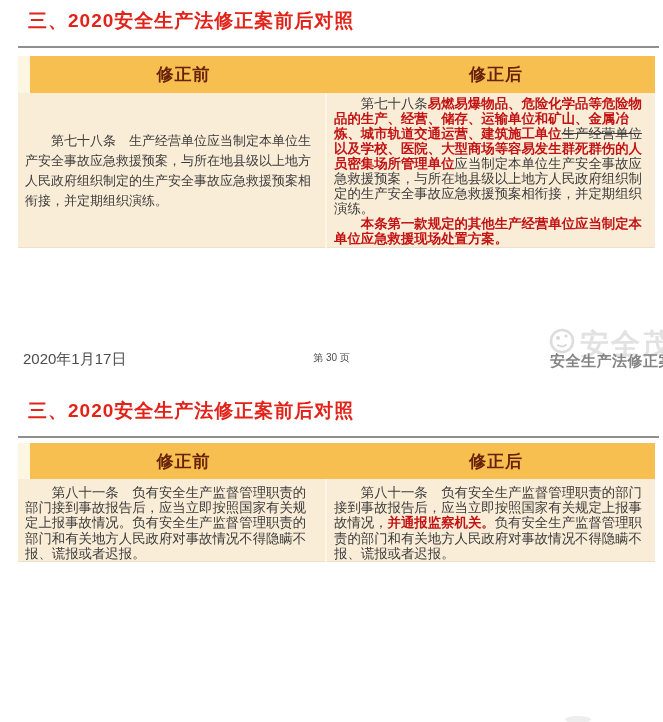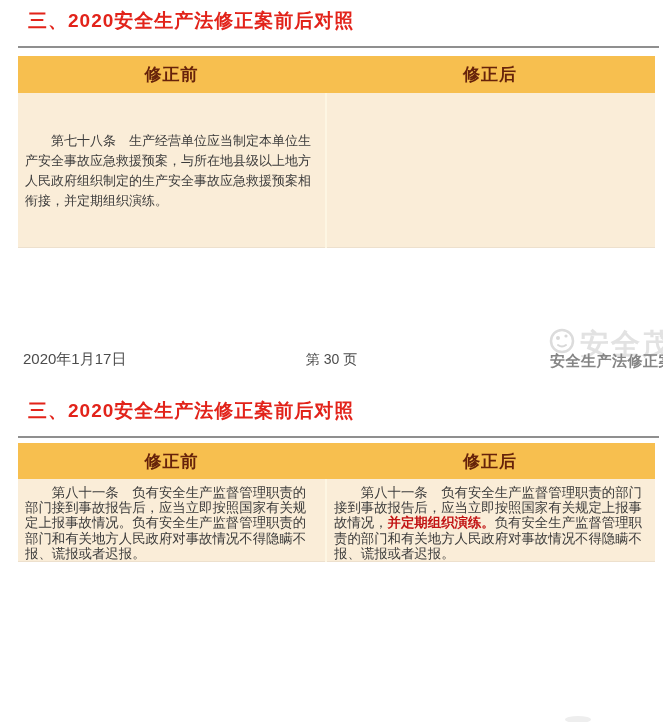--- a/index.html
+++ b/index.html
@@ -7,21 +7,21 @@
     width:663px;height:722px;background:#ffffff;position:relative;overflow:hidden;
     font-family:"Liberation Sans","DejaVu Sans",sans-serif;
     -webkit-font-smoothing:antialiased;
   }
   .slide-title{
     position:absolute;left:28px;font-size:19px;font-weight:900;color:#e2231a;
     letter-spacing:1px;white-space:nowrap;
   }
   .rule{position:absolute;left:18px;width:641px;height:2px;background:#8f8f8f;}
   .cmp-table{position:absolute;left:18px;width:637px;background:#fdf6e3;}
-  .thead{display:flex;gap:0;}
+  .thead{display:flex;gap:0;margin-left:12px;}
   .th{
     background:#f7bf4f;color:#66220a;font-weight:bold;font-size:17px;
     display:flex;align-items:center;justify-content:center;letter-spacing:1px;
   }
   .th.before{width:307px;}
   .th.after{flex:1;}
   .tbody{display:flex;gap:2px;}
   .td{
     background:#faedd8;box-sizing:border-box;padding:3px 7px;color:#3b3b3b;
     box-shadow:inset 0 -1px 0 rgba(0,0,0,0.05);
@@ -33,21 +33,21 @@
   #td1-after{font-size:13.4px;line-height:15px;}
   #table1 .thead{height:37px;}
   #table1 .tbody{height:155px;}
   #table2 .thead{height:36px;}
   #table2 .tbody{height:83px;}
   #td2-before,#td2-after{font-size:13.4px;line-height:15.2px;padding-top:6px;}
   .run-black{color:#3b3b3b;}
   .run-red{color:#c21414;font-weight:bold;}
   .run-strike{color:#3b3b3b;text-decoration:line-through;}
   .footer-date{position:absolute;left:23px;top:350px;font-size:15px;color:#4c4c4c;}
-  .footer-page{position:absolute;left:0;top:351px;width:663px;text-align:center;font-size:14px;color:#4c4c4c;}
+  .footer-page{position:absolute;left:0;top:351px;width:663px;text-align:center;font-size:10px;color:#4c4c4c;}
   .wm{position:absolute;left:546px;top:324px;width:114px;height:42px;}
   .wm-icon{position:absolute;left:2px;top:2px;width:28px;height:28px;}
   .wm-brand{
     position:absolute;left:34px;top:1px;font-size:29px;font-weight:bold;
     color:#e2e2e2;letter-spacing:2px;white-space:nowrap;
   }
   .wm-caption{
     position:absolute;left:4px;top:28px;font-size:15px;color:#858585;
     letter-spacing:0.5px;white-space:nowrap;font-weight:bold;
   }
@@ -65,20 +65,22 @@
 <div class="cmp-table" style="top:56px;" id="table1">
   <div class="thead">
     <div class="th before">修正前</div>
     <div class="th after">修正后</div>
   </div>
   <div class="tbody">
     <div class="td before" id="td1-before">
       <div class="para"><span class="run-black">第七十八条　生产经营单位应当制定本单位生产安全事故应急救援预案，与所在地县级以上地方人民政府组织制定的生产安全事故应急救援预案相衔接，并定期组织演练。</span></div>
     </div>
     <div class="td after" id="td1-after">
+      <div class="para"><span class="run-black">第七十八条</span><span class="run-red">易燃易爆物品、危险化学品等危险物品的生产、经营、储存、运输单位和矿山、金属冶炼、城市轨道交通运营、建筑施工单位</span><span class="run-strike">生产经营单位</span><span class="run-red">以及学校、医院、大型商场等容易发生群死群伤的人员密集场所管理单位</span><span class="run-black">应当制定本单位生产安全事故应急救援预案，与所在地县级以上地方人民政府组织制定的生产安全事故应急救援预案相衔接，并定期组织演练。</span></div>
+      <div class="para"><span class="run-red">本条第一款规定的其他生产经营单位应当制定本单位应急救援现场处置方案。</span></div>
     </div>
   </div>
 </div>
 
 <div class="footer-date">2020年1月17日</div>
 <div class="footer-page">第 30 页</div>
 
 <div class="wm">
   <svg class="wm-icon" viewBox="0 0 28 28">
     <circle cx="14" cy="15" r="11" fill="none" stroke="#dcdcdc" stroke-width="2.5"></circle>
@@ -96,18 +98,18 @@
 <div class="cmp-table" style="top:443px;" id="table2">
   <div class="thead">
     <div class="th before">修正前</div>
     <div class="th after">修正后</div>
   </div>
   <div class="tbody">
     <div class="td before" id="td2-before">
       <div class="para"><span class="run-black">第八十一条　负有安全生产监督管理职责的部门接到事故报告后，应当立即按照国家有关规定上报事故情况。负有安全生产监督管理职责的部门和有关地方人民政府对事故情况不得隐瞒不报、谎报或者迟报。</span></div>
     </div>
     <div class="td after" id="td2-after">
-      <div class="para"><span class="run-black">第八十一条　负有安全生产监督管理职责的部门接到事故报告后，应当立即按照国家有关规定上报事故情况，</span><span class="run-red">并定期组织演练。</span><span class="run-black">负有安全生产监督管理职责的部门和有关地方人民政府对事故情况不得隐瞒不报、谎报或者迟报。</span></div>
+      <div class="para"><span class="run-black">第八十一条　负有安全生产监督管理职责的部门接到事故报告后，应当立即按照国家有关规定上报事故情况，</span><span class="run-red">并通报监察机关。</span><span class="run-black">负有安全生产监督管理职责的部门和有关地方人民政府对事故情况不得隐瞒不报、谎报或者迟报。</span></div>
     </div>
   </div>
 </div>
 
 <div class="cutoff-wm"></div>
 
 </body></html>

